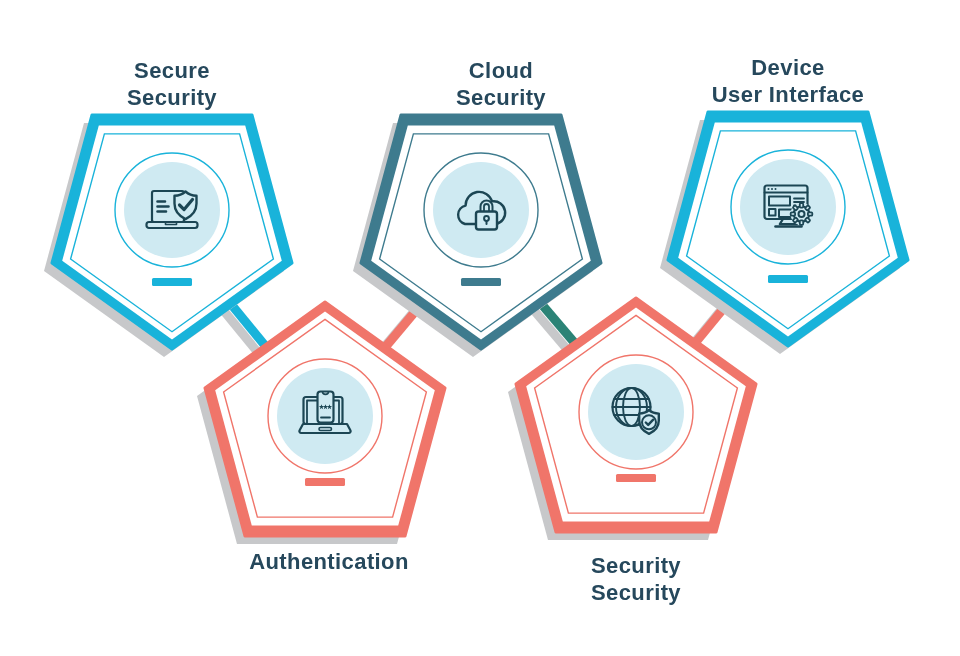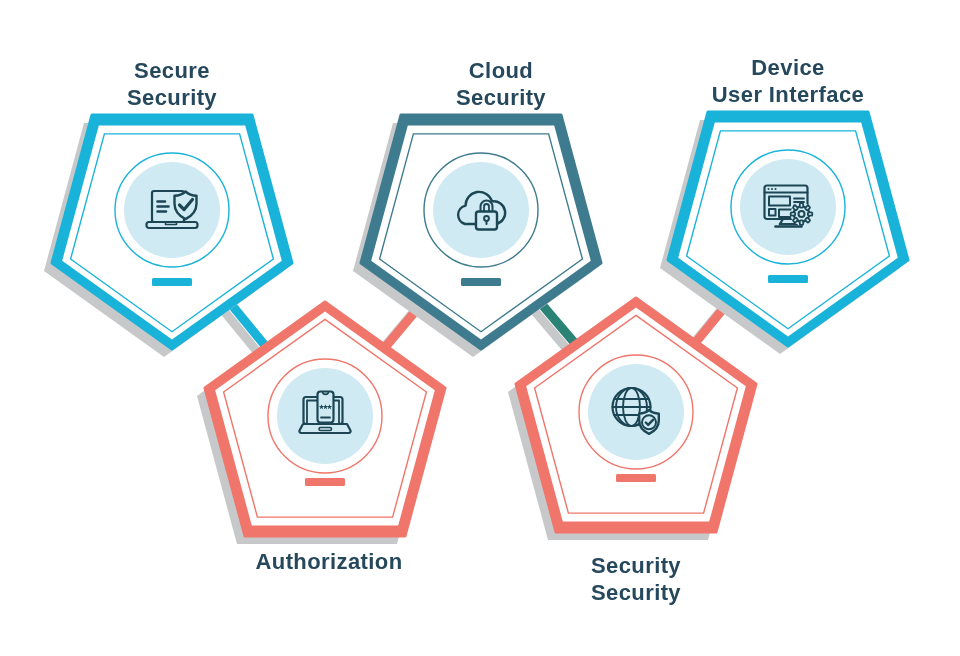--- a/index.html
+++ b/index.html
@@ -159,20 +159,20 @@
   </div>
   <div class="node-label" style="left:481px;top:57px;margin-left:20px;">
     <span>Cloud</span><br>
     <span>Security</span>
   </div>
   <div class="node-label" style="left:788px;top:54px;">
     <span>Device</span><br>
     <span>User Interface</span>
   </div>
   <div class="node-label" style="left:329px;top:548px;">
-    <span>Authorization</span><br>
+    <span>Authentication</span><br>
   </div>
   <div class="node-label" style="left:636px;top:552px;">
     <span>Security</span><br>
     <span>Security</span>
   </div>
 
 </div>
 
 </body></html>

